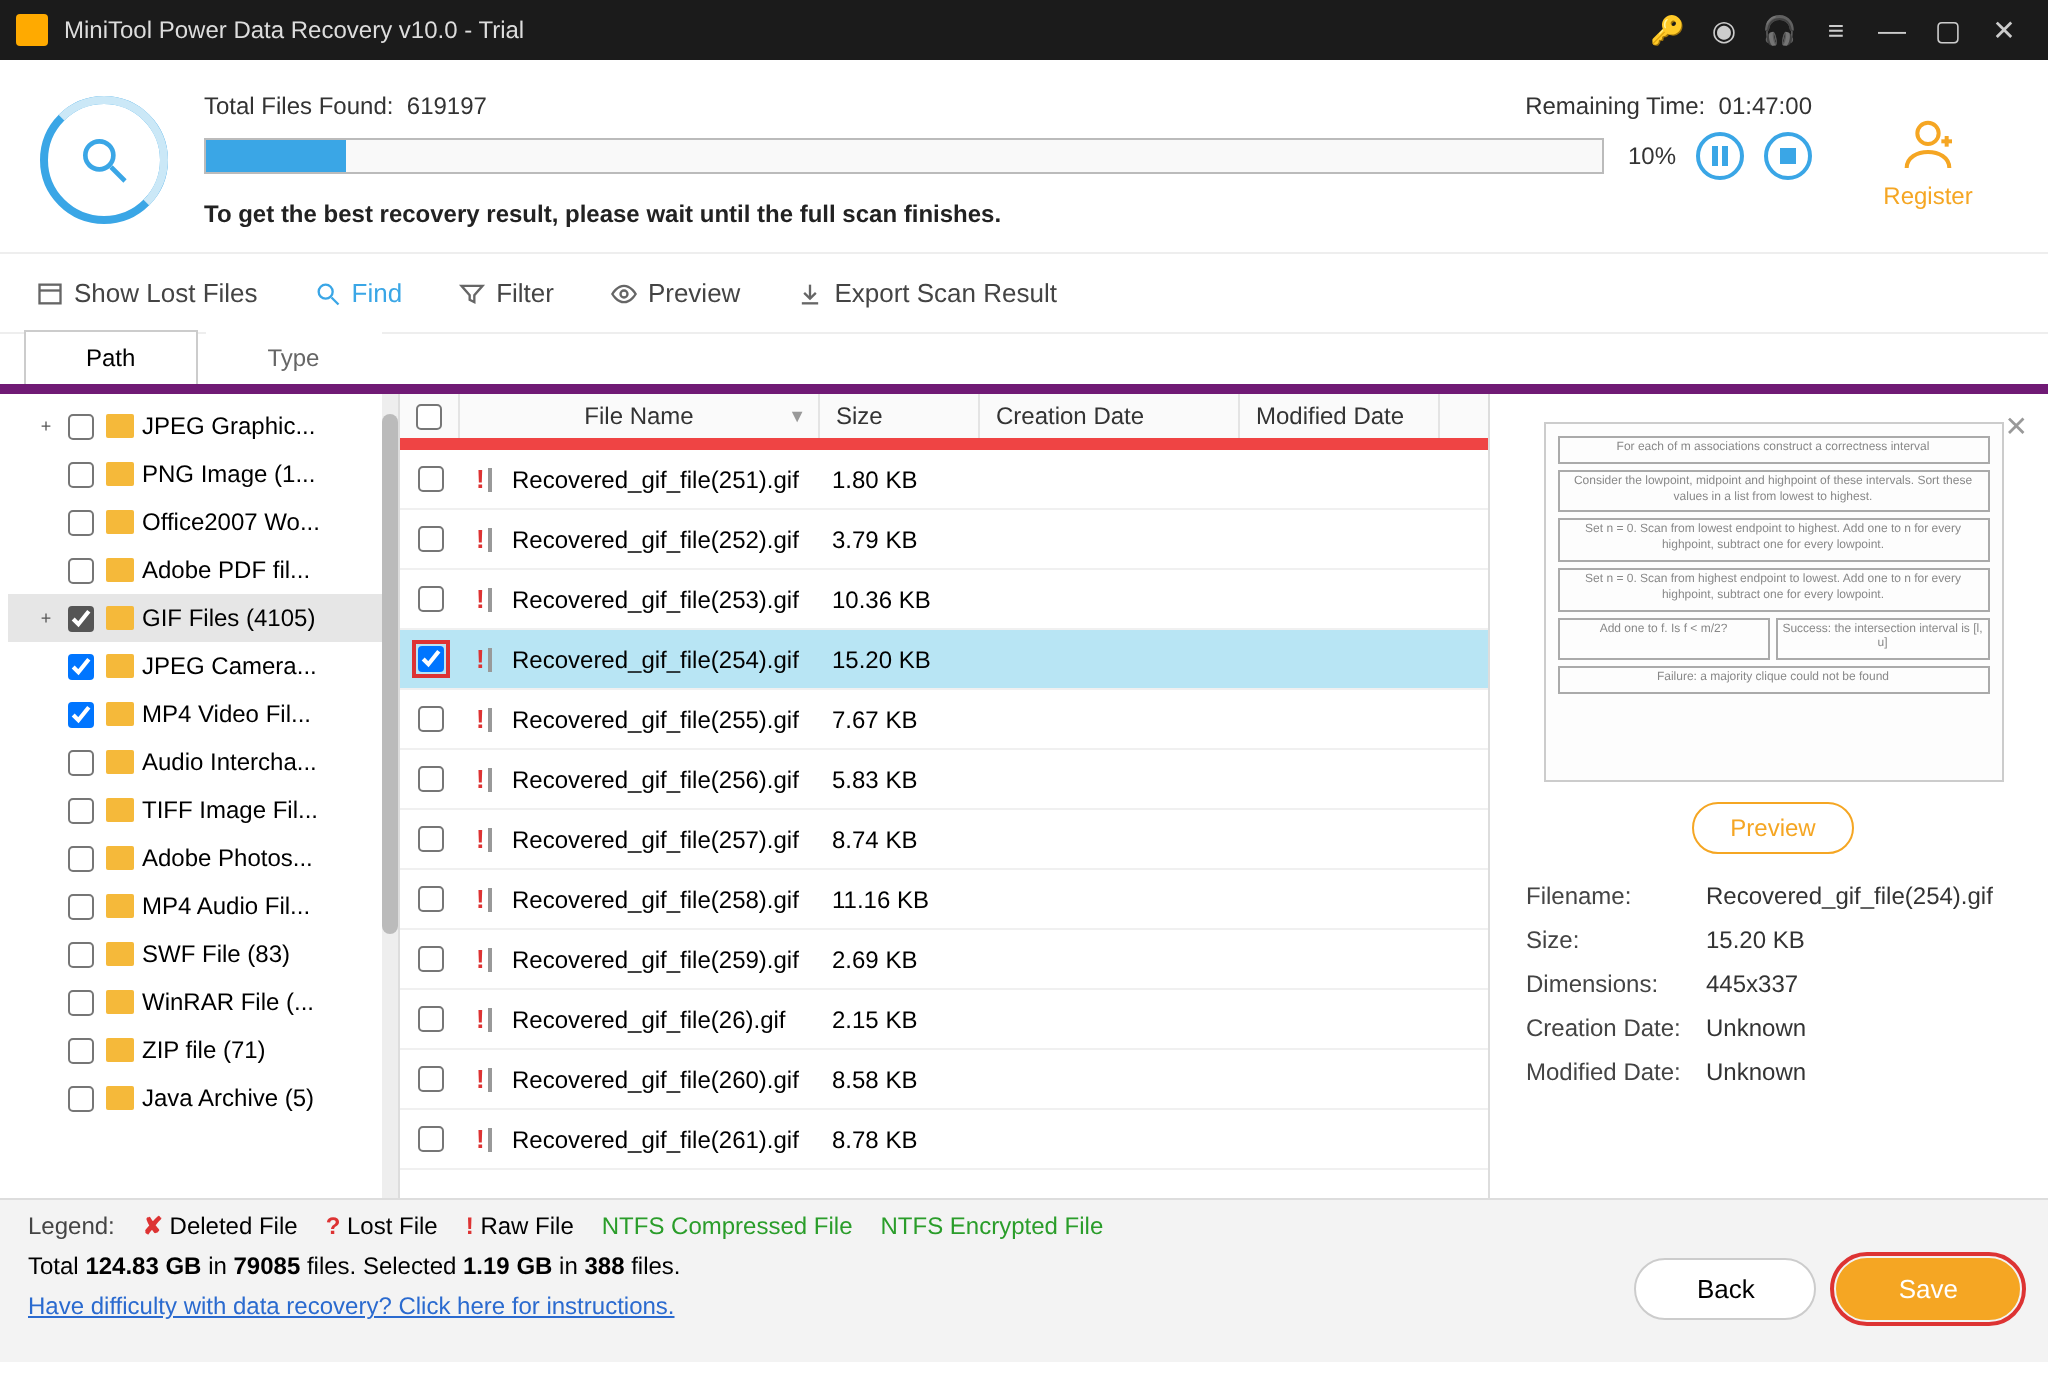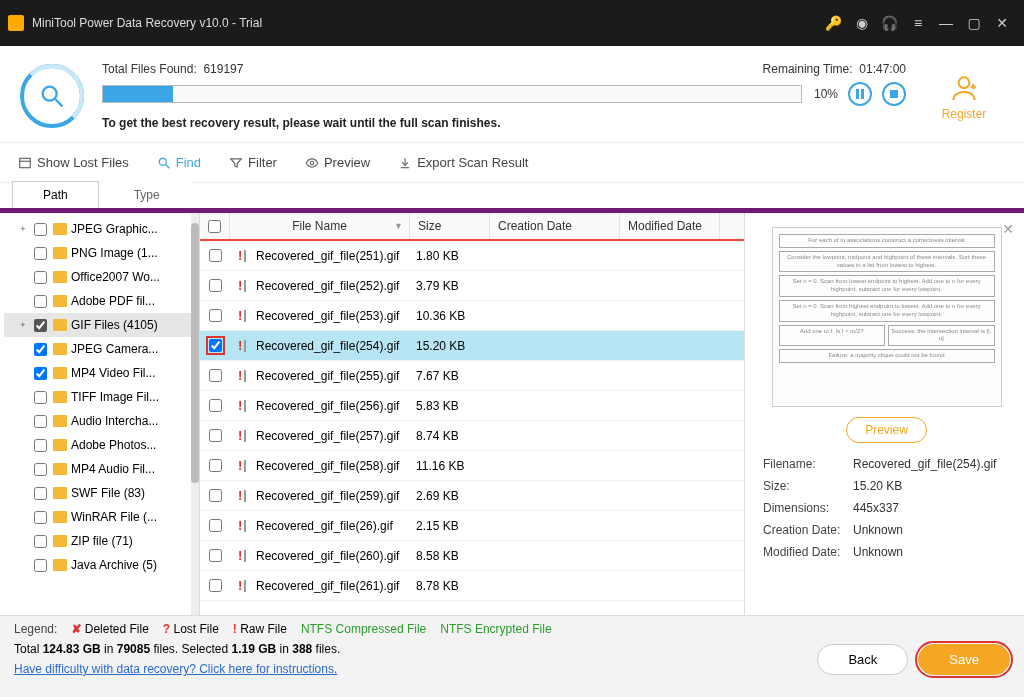--- a/index.html
+++ b/index.html
@@ -1,17 +1,17 @@
 <!DOCTYPE html>
 <html><head>
 <meta charset="utf-8">
 <style>
 * { box-sizing: border-box; margin: 0; padding: 0; font-family: "Segoe UI", Tahoma, sans-serif; }
 html, body { width: 1024px; height: 700px; overflow: hidden; background: #fff; }
-.titlebar { height: 46px; background: #1b1b1b; color: #ddd; display: flex; align-items: center; padding: 0 8px; font-size: 12px; }
+.titlebar { height: 30px; background: #1b1b1b; color: #ddd; display: flex; align-items: center; padding: 0 8px; font-size: 12px; }
 .titlebar .logo { width: 16px; height: 16px; background: #ffaa00; border-radius: 2px; margin-right: 8px; }
 .titlebar .title { flex: 1; }
 .titlebar .tbicon { width: 28px; text-align: center; cursor: pointer; color: #ccc; font-size: 14px; }
 .titlebar .keyicon { color: #f5a623; }
 .scanrow { display: flex; align-items: center; padding: 16px 20px 12px 20px; border-bottom: 1px solid #eee; gap: 18px; }
 .scan-icon { width: 64px; height: 64px; border: 4px solid #3aa6e6; border-radius: 50%; display: flex; align-items: center; justify-content: center; position: relative; }
 .scan-icon::before { content: ""; position: absolute; inset: -4px; border-radius: 50%; border: 4px solid transparent; border-top-color: #cbe8f7; border-right-color: #cbe8f7; }
 .scan-icon svg { width: 28px; height: 28px; stroke: #3aa6e6; }
 .scan-mid { flex: 1; }
 .scan-top { display: flex; font-size: 12px; color: #333; margin-bottom: 6px; }
@@ -36,21 +36,21 @@
 .main { display: flex; height: 402px; }
 .tree { width: 200px; border-right: 1px solid #ddd; overflow: hidden; font-size: 12px; padding: 4px 0 4px 4px; position: relative; }
 .tree-row { display: flex; align-items: center; height: 24px; gap: 4px; padding-left: 14px; white-space: nowrap; overflow: hidden; text-overflow: ellipsis; }
 .tree-row.sel { background: #e6e6e6; }
 .tree-row .exp { width: 10px; text-align: center; color: #555; font-size: 9px; cursor: pointer; }
 .tree-row input { margin: 0 2px; }
 .tree-row .folder { width: 14px; height: 12px; background: #f5b93a; border-radius: 1px; display: inline-block; }
 .tree-scroll { position: absolute; right: 0; top: 0; bottom: 0; width: 8px; background: #eee; }
 .tree-scroll .thumb { position: absolute; left: 0; right: 0; top: 10px; height: 260px; background: #bbb; border-radius: 4px; }
 .filepane { flex: 1; display: flex; flex-direction: column; }
-.filehdr { display: flex; height: 28px; border-bottom: 2px solid #ef4444; font-size: 12px; color: #333; align-items: flex-start; background: #fafafa; }
+.filehdr { display: flex; height: 28px; border-bottom: 6px solid #ef4444; font-size: 12px; color: #333; align-items: flex-start; background: #fafafa; }
 .filehdr .col { padding: 0 8px; border-right: 1px solid #e4e4e4; height: 100%; display: flex; align-items: center; }
 .col-cb { width: 30px; justify-content: center; }
 .col-name { width: 180px; justify-content: center; position: relative; }
 .col-name .sort { position: absolute; right: 6px; color: #999; font-size: 9px; }
 .col-size { width: 80px; }
 .col-cdate { width: 130px; }
 .col-mdate { width: 100px; border-right: none; }
 .filelist { flex: 1; overflow: hidden; font-size: 12px; position: relative; }
 .filerow { display: flex; height: 30px; align-items: center; border-bottom: 1px solid #f0f0f0; }
 .filerow.sel { background: #b8e5f4; }
@@ -216,27 +216,27 @@
       <div class="tree-row">
         <span class="exp">&nbsp;</span>
         <input type="checkbox" checked="" style="">
         <span class="folder"></span>
         <span>MP4 Video Fil...</span>
       </div>
       <div class="tree-row">
         <span class="exp">&nbsp;</span>
         <input type="checkbox" style="">
         <span class="folder"></span>
+        <span>Audio Intercha...</span>
+      </div>
+      <div class="tree-row">
+        <span class="exp">&nbsp;</span>
+        <input type="checkbox" style="">
+        <span class="folder"></span>
         <span>TIFF Image Fil...</span>
-      </div>
-      <div class="tree-row">
-        <span class="exp">&nbsp;</span>
-        <input type="checkbox" style="">
-        <span class="folder"></span>
-        <span>Audio Intercha...</span>
       </div>
       <div class="tree-row">
         <span class="exp">&nbsp;</span>
         <input type="checkbox" style="">
         <span class="folder"></span>
         <span>Adobe Photos...</span>
       </div>
       <div class="tree-row">
         <span class="exp">&nbsp;</span>
         <input type="checkbox" style="">

